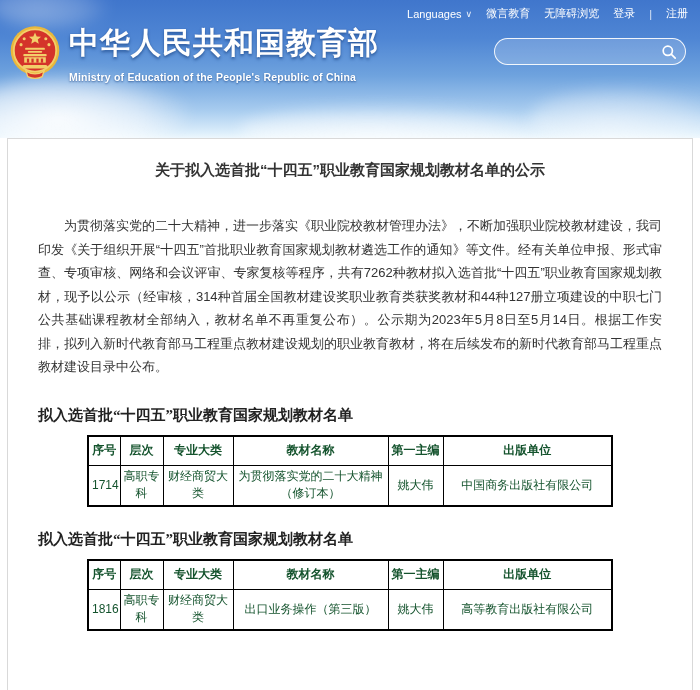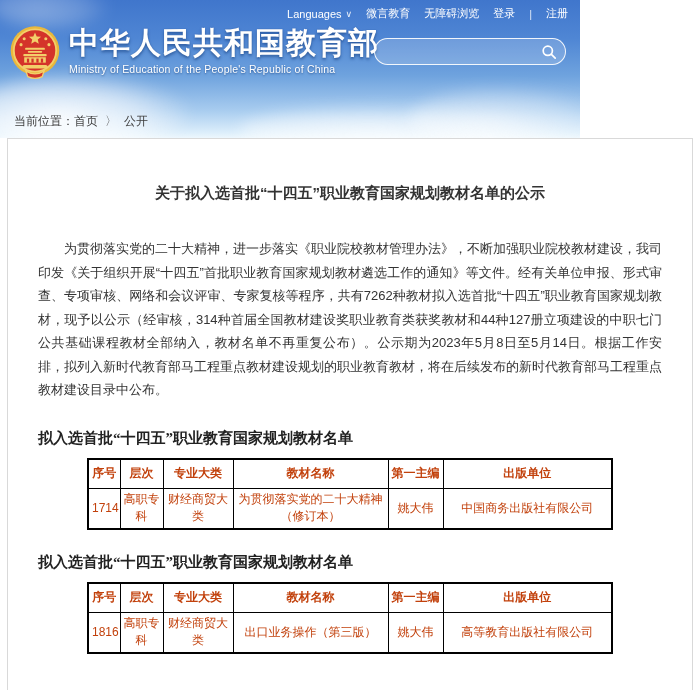--- a/index.html
+++ b/index.html
@@ -1,68 +1,68 @@
 <!DOCTYPE html>
 <html><head>
 <meta charset="utf-8">
 <style>
   * { margin:0; padding:0; box-sizing:border-box; }
   html,body { width:700px; height:690px; overflow:hidden; background:#ffffff;
     font-family:"Liberation Sans","DejaVu Sans",sans-serif; }
 
   
-  .banner { position:relative; width:580px; height:138px;
+  .banner { position:relative; width:700px; height:138px;
     background:linear-gradient(180deg,#4076cc 0%, #4f86d4 28%, #6fa3de 55%, #a8ccef 80%, #dceefb 96%, #edf7fd 100%);
     overflow:hidden; }
   .cloud { position:absolute; border-radius:50%; filter:blur(7px); background:
     radial-gradient(ellipse at 40% 60%, rgba(255,255,255,0.95) 0%, rgba(255,255,255,0.55) 45%, rgba(255,255,255,0) 75%); }
   .cloud.c1 { left:-30px; top:72px; width:220px; height:80px; }
   .cloud.c2 { left:240px; top:104px; width:320px; height:52px; opacity:.75; }
   .cloud.c3 { right:-30px; top:86px; width:200px; height:64px; opacity:.6; }
   .cloud.c4 { left:-10px; top:-18px; width:120px; height:46px; opacity:.35; }
 
   .topbar { position:absolute; top:6px; right:12px; display:flex; align-items:center; gap:14px;
     font-size:11px; color:#ffffff; z-index:5; }
   .topbar .lang { display:inline-flex; align-items:center; gap:4px; cursor:pointer; }
   .topbar .chev { font-size:9px; opacity:.9; }
   .topbar a, .topbar span { color:#ffffff; text-decoration:none; cursor:pointer; }
   .topbar .sep { opacity:.8; cursor:default; }
 
   .brand { position:absolute; left:8px; top:24px; display:flex; align-items:flex-start; z-index:4;justify-content:flex-end; }
   .brand .titles { margin-left:7px; padding-top:3px; }
   .brand .cn { font-size:30px; font-weight:bold; color:#ffffff; letter-spacing:1px; line-height:32px;
     text-shadow:0 2px 3px rgba(23,64,128,.65), 0 0 1px rgba(23,64,128,.5); }
-  .brand .en { margin-top:4px; font-size:10.5px; font-weight:normal; color:#ffffff; letter-spacing:.2px;
+  .brand .en { margin-top:12px; font-size:10.5px; font-weight:bold; color:#ffffff; letter-spacing:.2px;
     text-shadow:0 1px 2px rgba(23,64,128,.7); }
 
   .searchbox { position:absolute; top:38px; right:14px; width:192px; height:27px; z-index:5;
     display:flex; align-items:center; border:1px solid rgba(255,255,255,.9); border-radius:14px;
     background:rgba(255,255,255,.18); padding:0 6px 0 12px; }
   .searchbox input { flex:1; min-width:0; border:none; outline:none; background:transparent;
     font-size:12px; color:#ffffff; height:22px; }
   .searchbox button { border:none; background:transparent; cursor:pointer; display:flex; align-items:center; padding:2px; }
 
   .breadcrumb { position:absolute; left:14px; bottom:8px; font-size:12px; color:#3c3c3c; z-index:5; }
   .breadcrumb a { color:#3c3c3c; text-decoration:none; cursor:pointer; }
   .breadcrumb .bsep { margin:0 7px; color:#555; }
 
   
   .content { margin:0 7px; background:#ffffff; border:1px solid #d9d9d9; height:560px; padding:0 30px; }
-  .article-title { margin-top:45px; text-align:center; font-size:15px; font-weight:bold; color:#333333; }
+  .article-title { margin-top:22px; text-align:center; font-size:15px; font-weight:bold; color:#333333; }
   .article-body { margin-top:34px; font-size:13px; color:#333333; line-height:23.5px;
     text-align:justify; text-indent:2em; }
 
   .table-title { margin-top:26px; font-family:Liberation Serif, serif;
     font-weight:bold; font-size:15px; color:#222; line-height:21px; }
   .table-title.second { margin-top:22px; }
 
   table.mat { width:524px; margin:9px auto 0 auto; border-collapse:collapse; table-layout:fixed;
     border:2px solid #000; }
   table.mat th, table.mat td { border:1px solid #000; text-align:center; vertical-align:middle;
-    font-size:12px; color:#c2410c; padding:2px 3px; overflow:hidden; }
+    font-size:12px; color:#14532d; padding:2px 3px; overflow:hidden; }
   table.mat th { height:30px; font-weight:bold; }
   table.mat td { height:40px; }
 
   
   .emblem { width:54px; height:62px; flex:0 0 auto; }
 </style>
 </head>
 <body>
 
 <div class="banner">
@@ -117,23 +117,20 @@
   <div class="searchbox">
     <input type="text" value="" style="">
     <button>
       <svg width="16" height="16" viewBox="0 0 16 16">
         <circle cx="6.8" cy="6.8" r="4.6" fill="none" stroke="#ffffff" stroke-width="1.7"></circle>
         <line x1="10.4" y1="10.4" x2="14.2" y2="14.2" stroke="#ffffff" stroke-width="1.7" stroke-linecap="round"></line>
       </svg>
     </button>
   </div>
 
-  <div class="breadcrumb">
-    <span>当前位置：</span><a>首页</a><span class="bsep">〉</span><a>公开</a>
-  </div>
 </div>
 
 <div class="content">
   <h1 class="article-title">关于拟入选首批“十四五”职业教育国家规划教材名单的公示</h1>
   <p class="article-body">为贯彻落实党的二十大精神，进一步落实《职业院校教材管理办法》，不断加强职业院校教材建设，我司印发《关于组织开展“十四五”首批职业教育国家规划教材遴选工作的通知》等文件。经有关单位申报、形式审查、专项审核、网络和会议评审、专家复核等程序，共有7262种教材拟入选首批“十四五”职业教育国家规划教材，现予以公示（经审核，314种首届全国教材建设奖职业教育类获奖教材和44种127册立项建设的中职七门公共基础课程教材全部纳入，教材名单不再重复公布）。公示期为2023年5月8日至5月14日。根据工作安排，拟列入新时代教育部马工程重点教材建设规划的职业教育教材，将在后续发布的新时代教育部马工程重点教材建设目录中公布。</p>
 
   <div class="table-title">
     <div>拟入选首批“十四五”职业教育国家规划教材名单</div>
   </div>
   <table class="mat">

